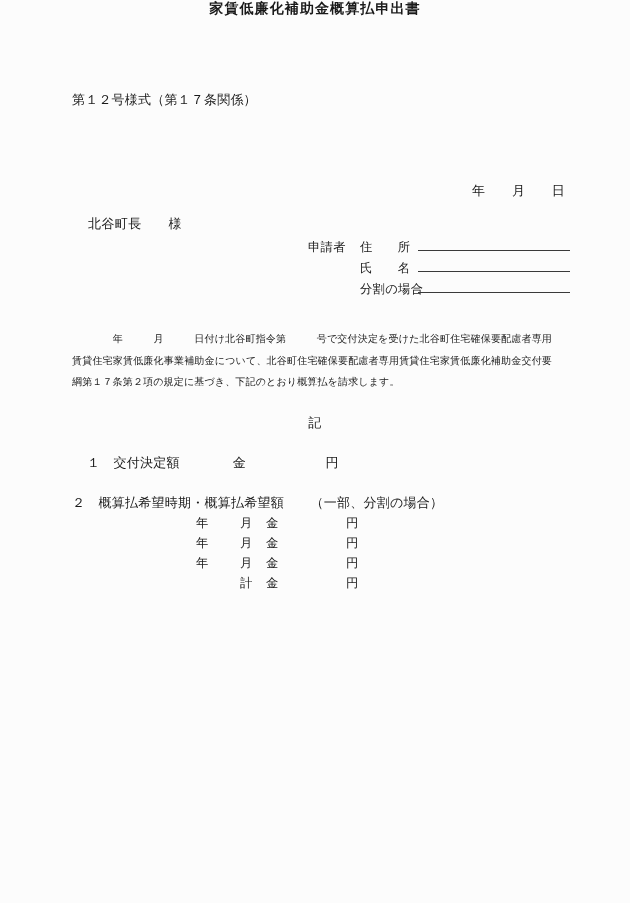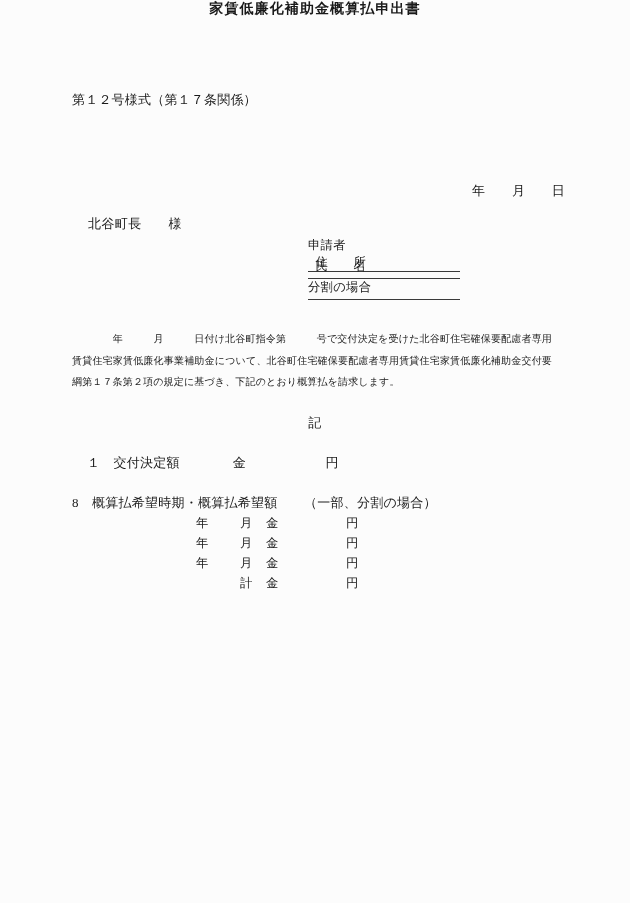--- a/index.html
+++ b/index.html
@@ -61,32 +61,30 @@
     position: absolute;
     left: 308px;
     top: 237px;
     font-size: 12.3px;
   }
   .applicant-row {
     display: flex;
     align-items: baseline;
     height: 21px;
     white-space: pre;
-    flex-direction: column;
   }
   .applicant-label-lead {
     display: inline-block;
     width: 52px;
     letter-spacing: 0.3px;
   }
   .applicant-label {
     display: inline-block;
     width: 58px;
     letter-spacing: 0.3px;
-    text-align: right;
   }
   .fill-line {
     display: inline-block;
     width: 152px;
     border-bottom: 1px solid #3a3a3a;
     height: 13px;
   }
   
   .body-para {
     position: absolute;
@@ -179,21 +177,21 @@
       <span class="fill-line"></span>
     </div>
   </div>
 
   <div class="body-para">　　　　年　　　月　　　日付け北谷町指令第　　　号で交付決定を受けた北谷町住宅確保要配慮者専用賃貸住宅家賃低廉化事業補助金について、北谷町住宅確保要配慮者専用賃貸住宅家賃低廉化補助金交付要綱第１７条第２項の規定に基づき、下記のとおり概算払を請求します。</div>
 
   <div class="t ki">記</div>
 
   <div class="t item1">１　交付決定額　　　　金　　　　　　円</div>
 
-  <div class="t item2">8　概算払希望時期・概算払希望額　　（一部、分割の場合）</div>
+  <div class="t item2">２　概算払希望時期・概算払希望額　　（一部、分割の場合）</div>
 
   <div class="amount-rows">
     <div class="amount-row">
       <span class="col-year">年</span>
       <span class="col-month">月</span>
       <span class="col-kin">金</span>
       <span class="col-yen">円</span>
     </div>
     <div class="amount-row">
       <span class="col-year">年</span>

